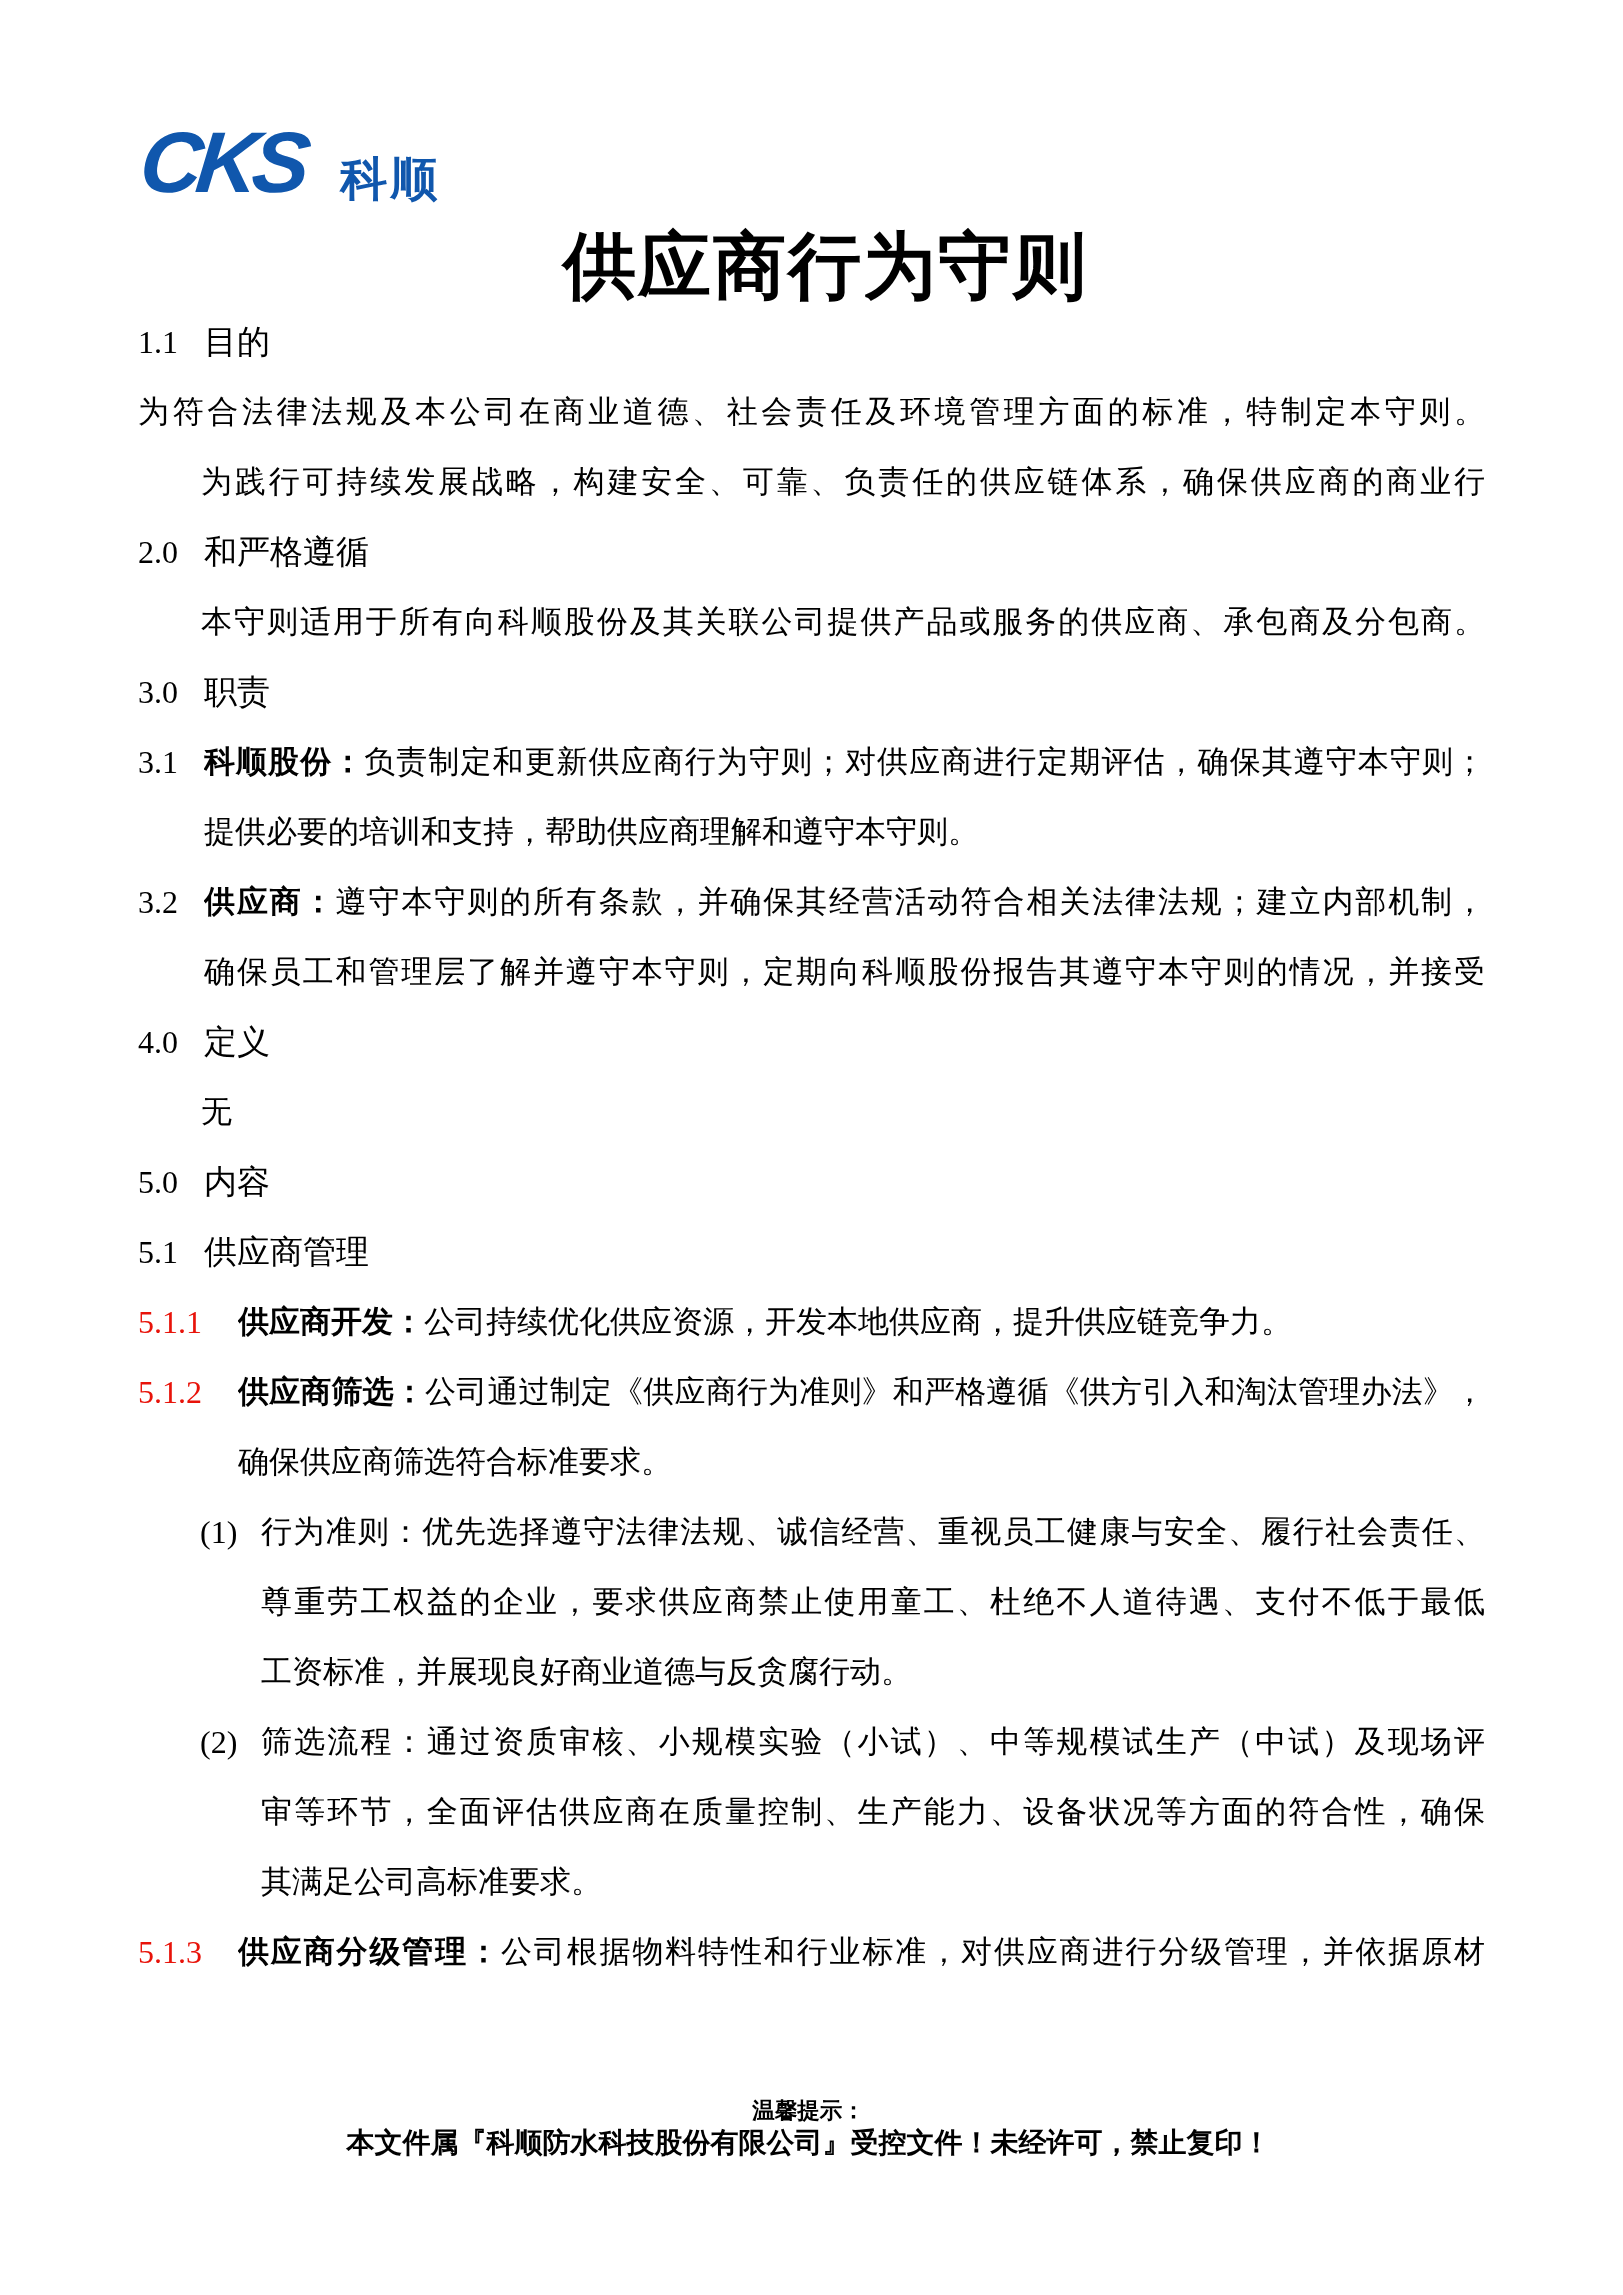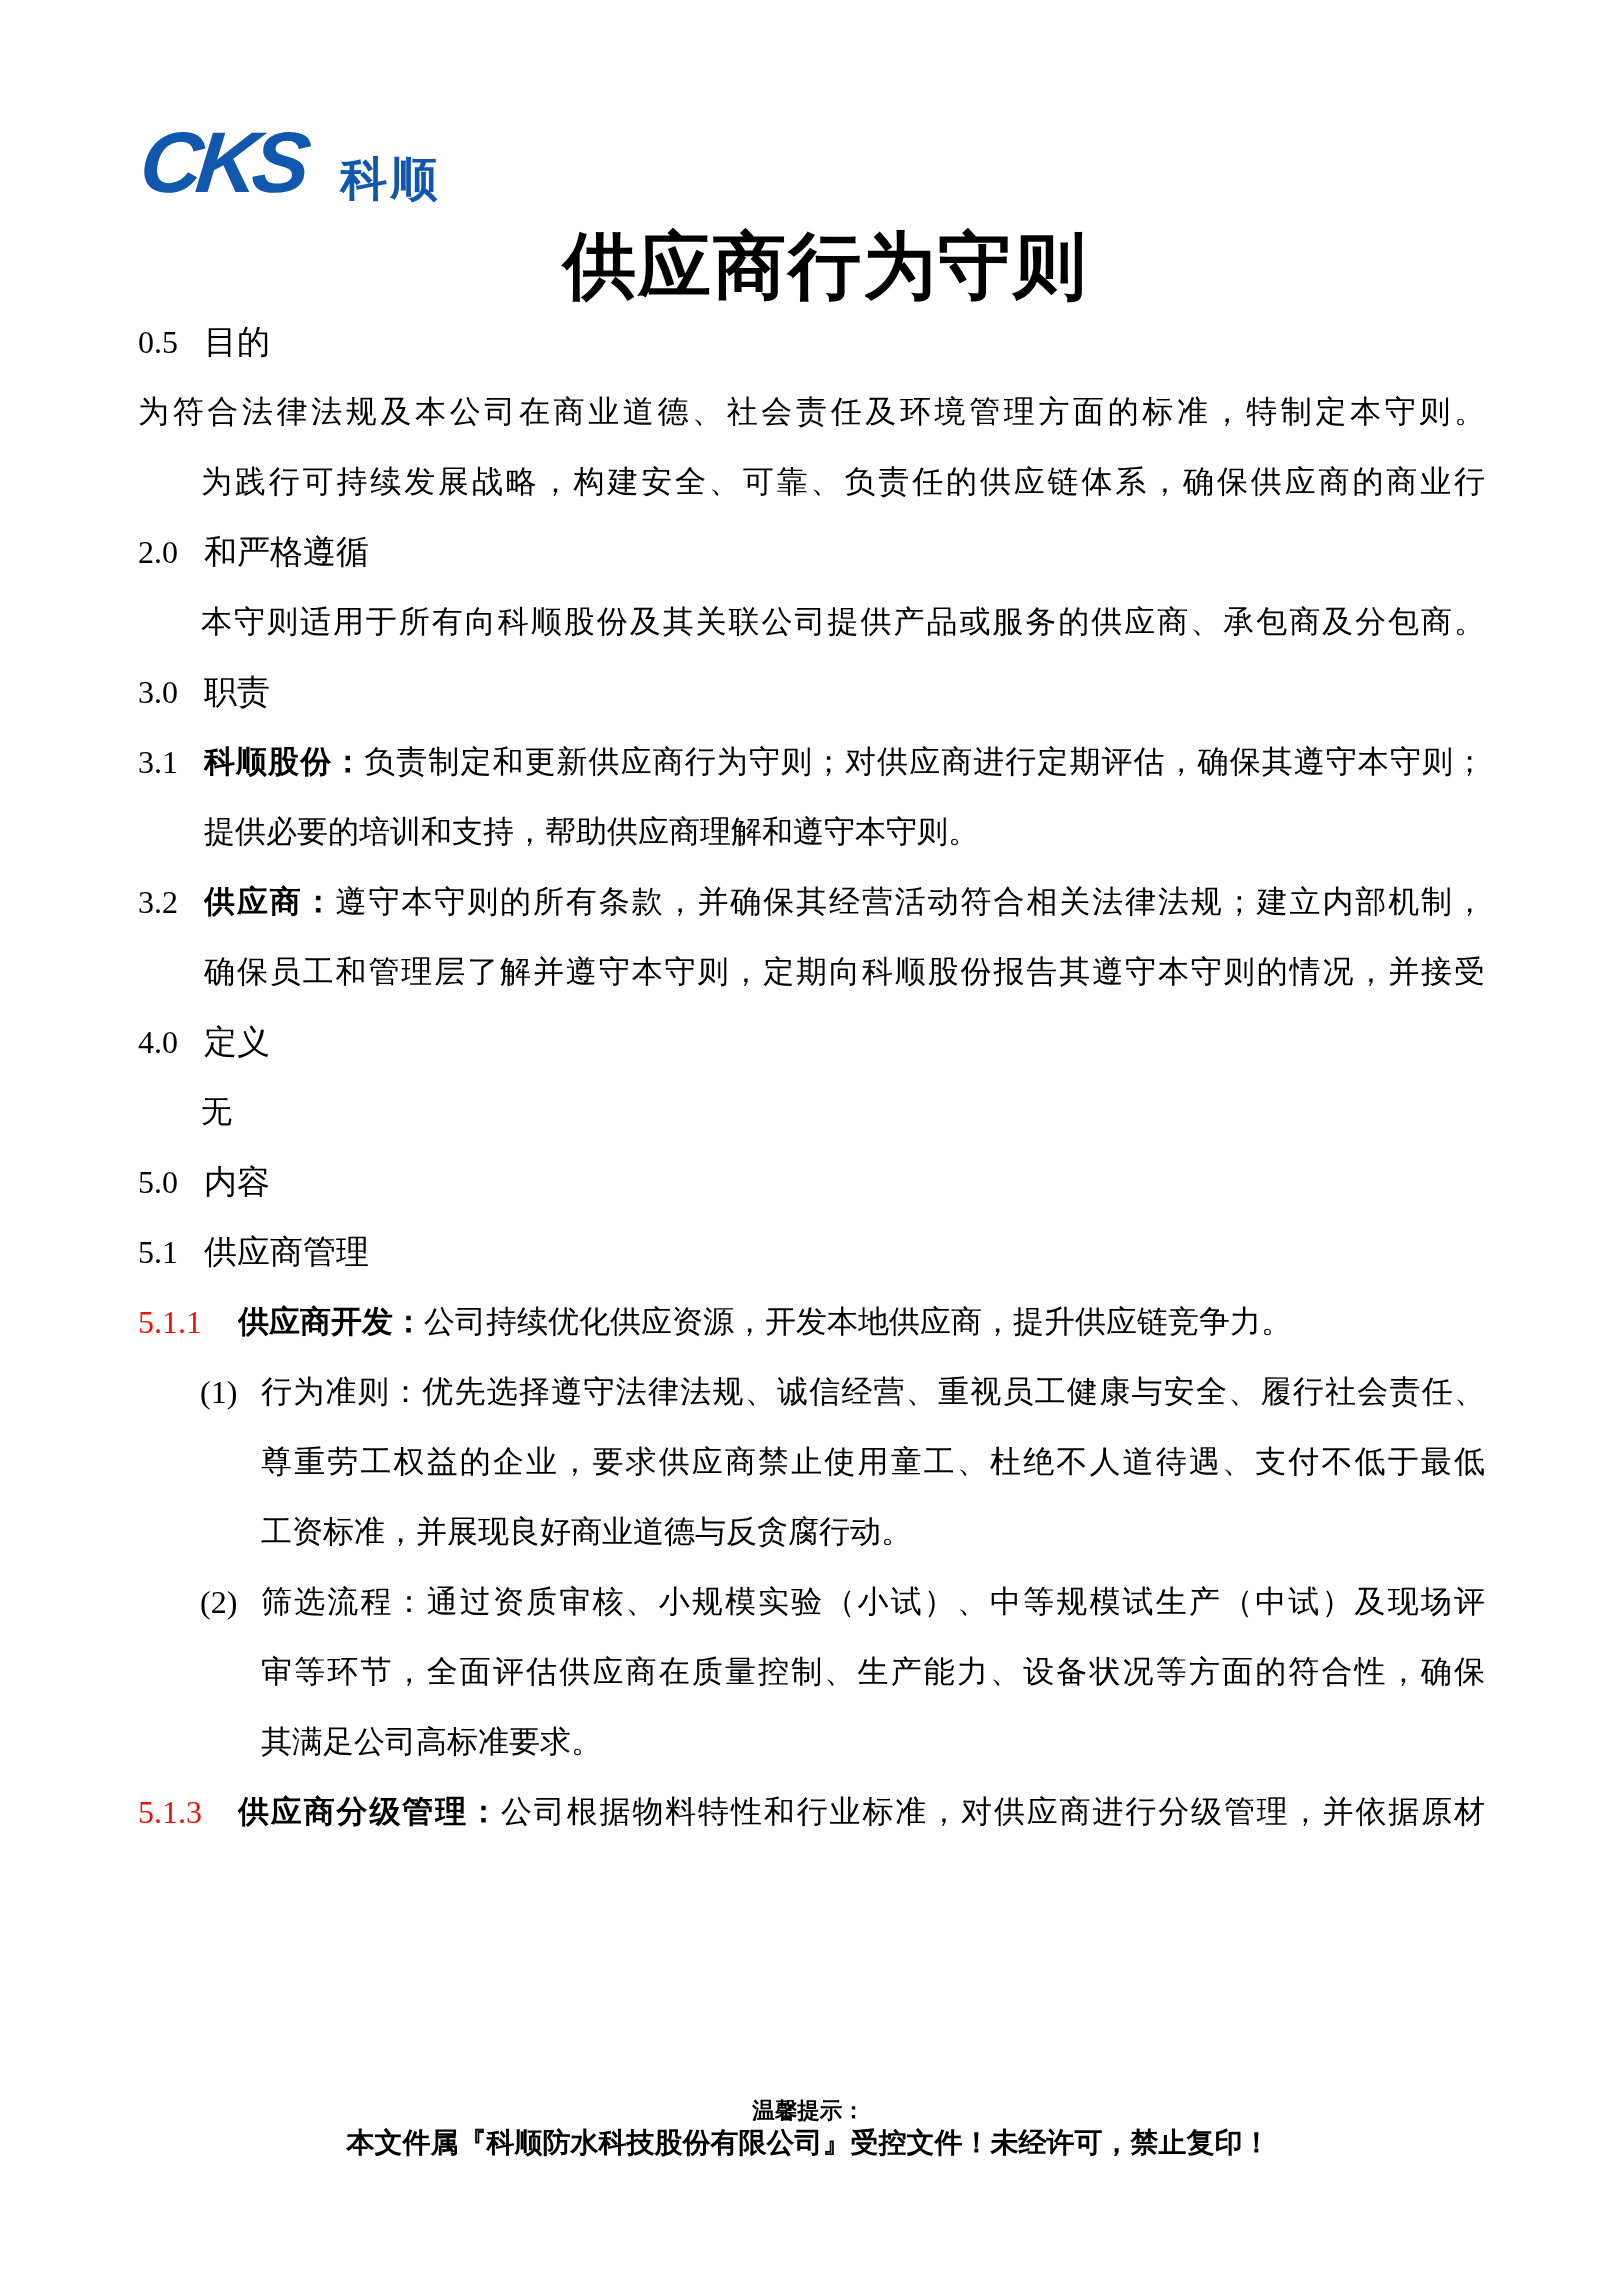--- a/index.html
+++ b/index.html
@@ -85,21 +85,21 @@
   <div class="logo">
     <span class="cks">CKS</span>
     <span class="kshun">科顺</span>
   </div>
 
   <div class="title">供应商行为守则</div>
 
   <div class="content">
 
     <div class="blk pl-h">
-      <span class="num">0.5</span>
+      <span class="num">1.1</span>
       <div class="l"><span class="hl">目的</span></div>
     </div>
 
     <div class="blk">
       <div class="l jl">为符合法律法规及本公司在商业道德、社会责任及环境管理方面的标准，特制定本守则。</div>
       <div class="l jl indent">为践行可持续发展战略，构建安全、可靠、负责任的供应链体系，确保供应商的商业行</div>
     </div>
 
     <div class="blk pl-h">
       <span class="num">2.0</span>
@@ -142,20 +142,25 @@
     <div class="blk pl-h">
       <span class="num">5.1</span>
       <div class="l"><span class="hl">供应商管理</span></div>
     </div>
 
     <div class="blk pl-3 red">
       <span class="num">5.1.1</span>
       <div class="l"><span class="lbl">供应商开发：</span><span>公司持续优化供应资源，开发本地供应商，提升供应链竞争力。</span></div>
     </div>
 
+    <div class="blk pl-3 red">
+      <span class="num">5.1.2</span>
+      <div class="l jl"><span class="lbl">供应商筛选：</span><span>公司通过制定《供应商行为准则》和严格遵循《供方引入和淘汰管理办法》，</span></div>
+      <div class="l">确保供应商筛选符合标准要求。</div>
+    </div>
 
     <div class="blk pl-s sub">
       <span class="num">(1)</span>
       <div class="l jl"><span>行为准则：</span><span>优先选择遵守法律法规、诚信经营、重视员工健康与安全、履行社会责任、</span></div>
       <div class="l jl">尊重劳工权益的企业，要求供应商禁止使用童工、杜绝不人道待遇、支付不低于最低</div>
       <div class="l">工资标准，并展现良好商业道德与反贪腐行动。</div>
     </div>
 
     <div class="blk pl-s sub">
       <span class="num">(2)</span>

